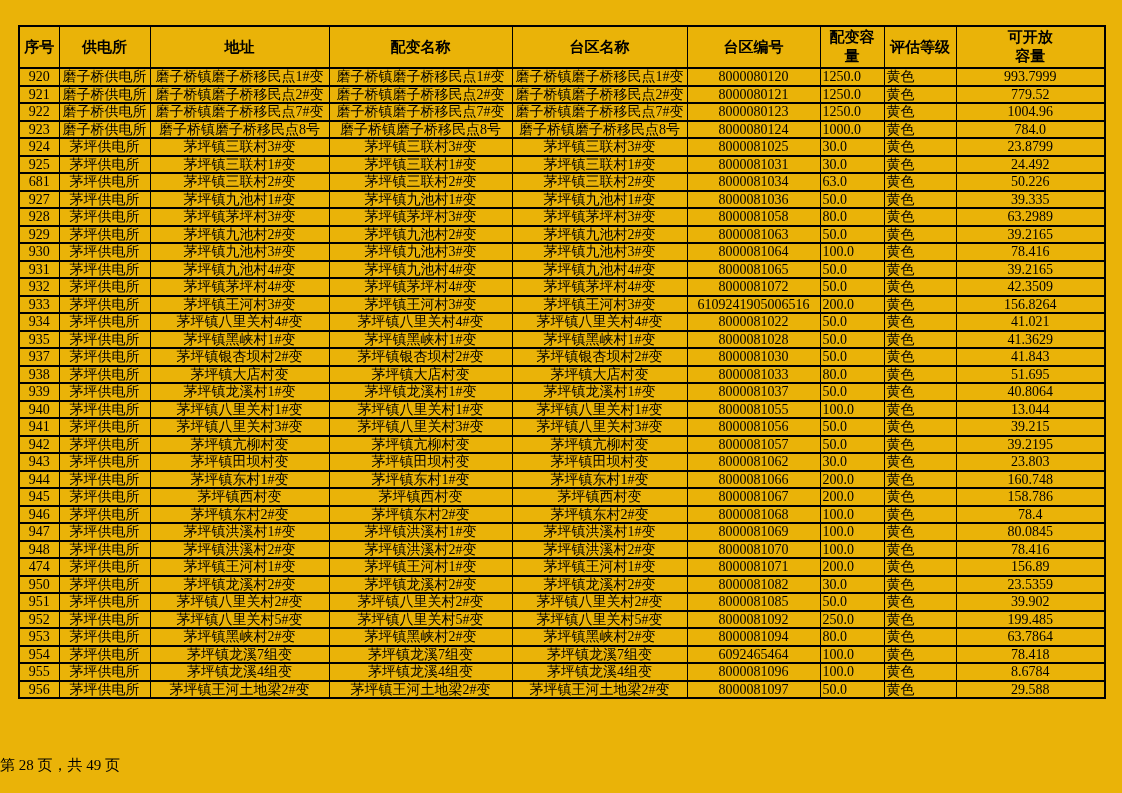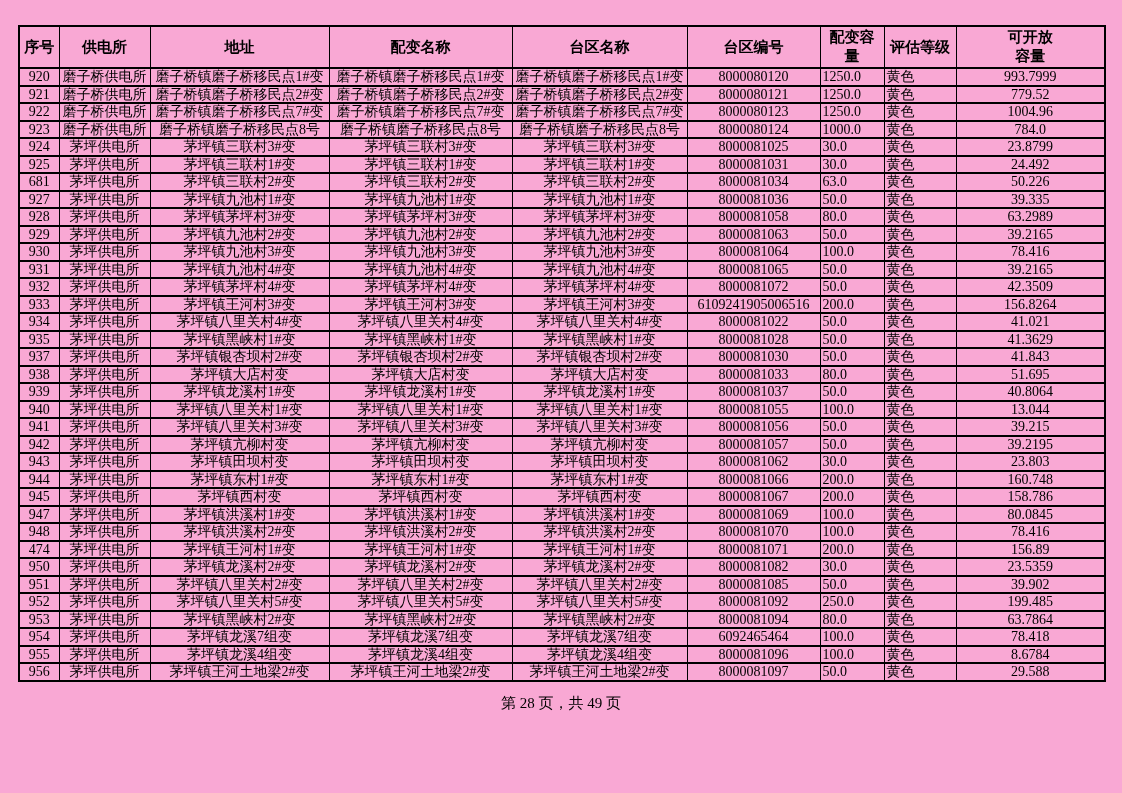--- a/index.html
+++ b/index.html
@@ -1,20 +1,20 @@
 <!DOCTYPE html>
 <html><head>
 <meta charset="utf-8">
 <style>
   html, body { margin: 0; padding: 0; background: #fff; }
   .page {
     position: relative;
     width: 1122px;
     height: 793px;
-    background: #f9a8d4;
+    background: #eab308;
     font-family: "Liberation Serif", "DejaVu Serif", serif;
     color: #000;
     overflow: hidden;
   }
   table.grid {
     position: absolute;
     left: 18px;
     top: 25px;
     width: 1086px;
     border-collapse: collapse;
@@ -41,24 +41,23 @@
   }
   table.grid tbody td {
     height: 15.5px;
     line-height: 15.5px;
   }
   
   table.grid tbody td:nth-child(7),
   table.grid tbody td:nth-child(8) { text-align: left; }
   .footer {
     position: absolute;
-    top: 694px;
+    top: 756px;
     left: 0;
     width: 100%;
-    text-align: center;
     font-size: 15px;
   }
 </style>
 </head>
 <body>
 
 <div class="page">
 
   <table class="grid">
     <colgroup>
@@ -356,20 +355,31 @@
           <td>茅坪供电所</td>
           <td>茅坪镇西村变</td>
           <td>茅坪镇西村变</td>
           <td>茅坪镇西村变</td>
           <td>8000081067</td>
           <td>200.0</td>
           <td>黄色</td>
           <td>158.786</td>
         </tr>
         <tr>
+          <td>946</td>
+          <td>茅坪供电所</td>
+          <td>茅坪镇东村2#变</td>
+          <td>茅坪镇东村2#变</td>
+          <td>茅坪镇东村2#变</td>
+          <td>8000081068</td>
+          <td>100.0</td>
+          <td>黄色</td>
+          <td>78.4</td>
+        </tr>
+        <tr>
           <td>947</td>
           <td>茅坪供电所</td>
           <td>茅坪镇洪溪村1#变</td>
           <td>茅坪镇洪溪村1#变</td>
           <td>茅坪镇洪溪村1#变</td>
           <td>8000081069</td>
           <td>100.0</td>
           <td>黄色</td>
           <td>80.0845</td>
         </tr>

